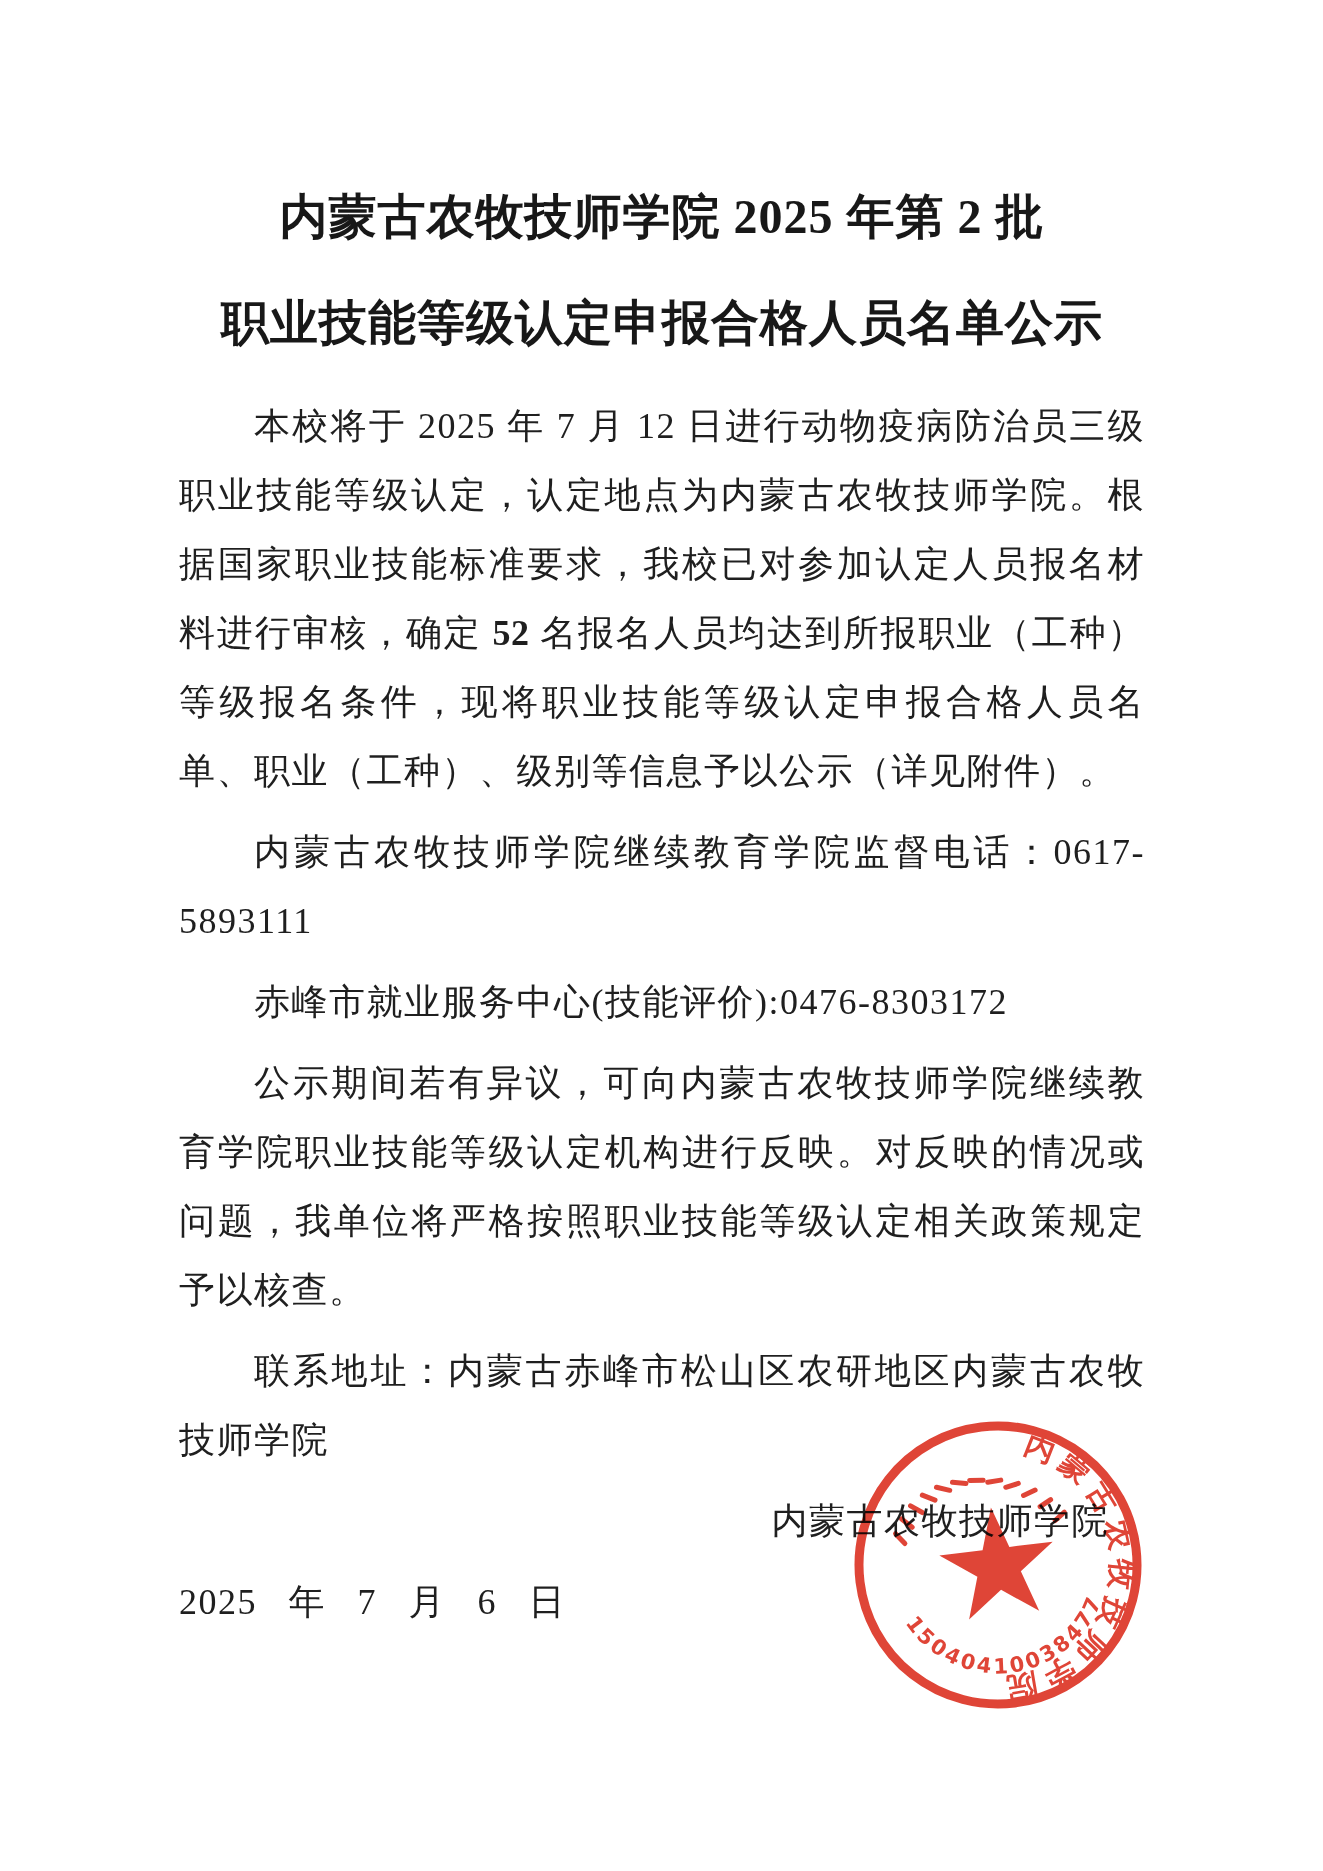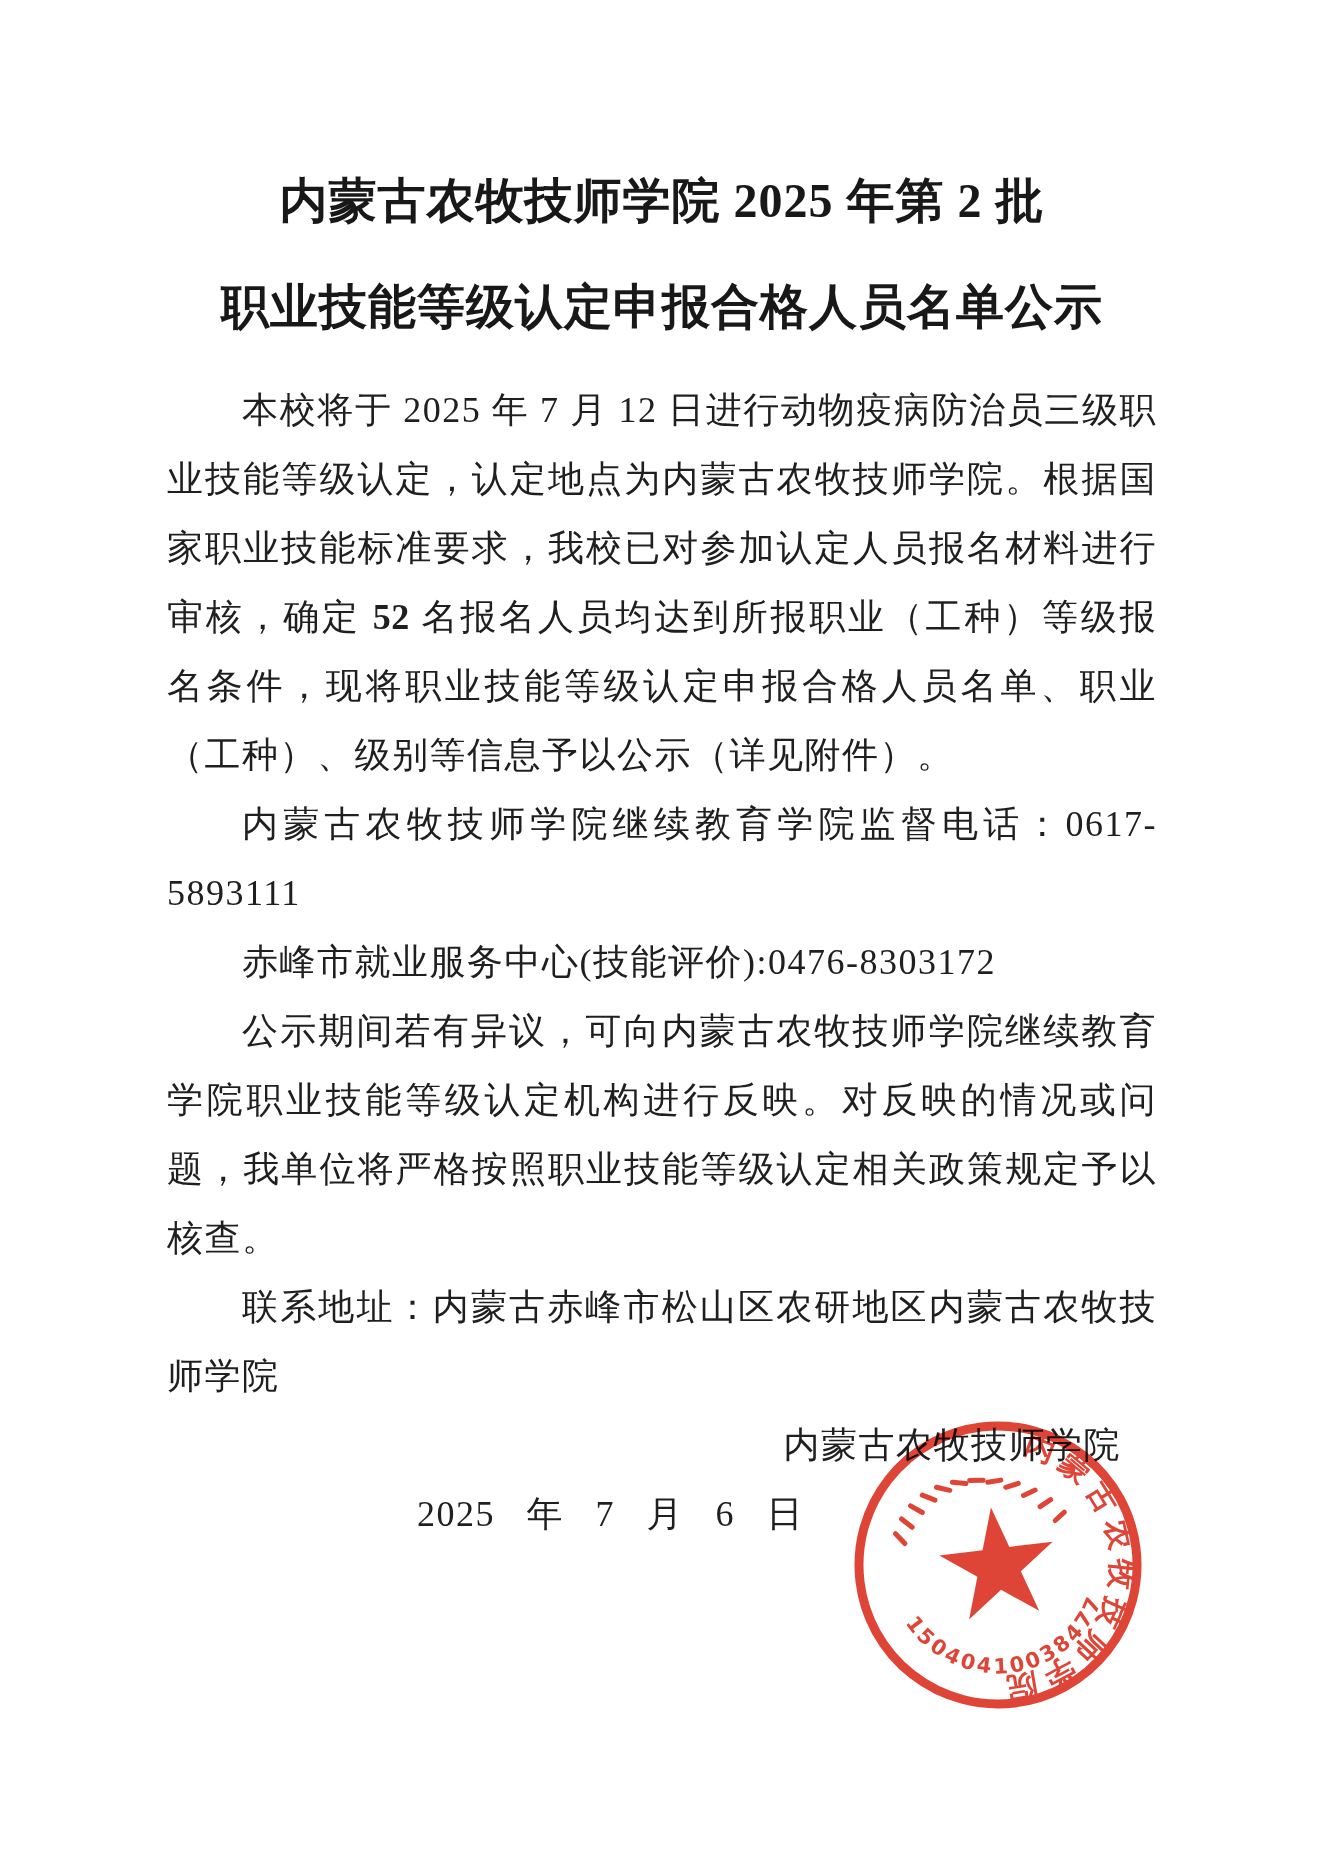--- a/index.html
+++ b/index.html
@@ -7,43 +7,43 @@
     position:relative;
     width:1323px; height:1871px;
     margin:0 auto;
     background:#ffffff;
     overflow:hidden;
     color:#1f1f1f;
     font-family:"Liberation Serif","DejaVu Serif",serif;
   }
   .doc {
     position:absolute;
-    left:167px; top:0;
+    left:167px; top:16px;
     width:990px;
   }
   .title-block {
     margin-top:148px;
     text-align:center;
     font-weight:bold;
     font-size:48px;
     line-height:106px;
     color:#181818;
     letter-spacing:1px;
   }
   .body-block {
     margin-top:16px;
     font-size:36px;
     line-height:69px;
     letter-spacing:1.5px;
     text-align:justify;
   }
-  .para { text-indent:75px; margin:0; }
+  .para { text-indent:75px; margin:12px; }
   .para b { font-family:"Liberation Serif","DejaVu Serif",serif; letter-spacing:0.5px; }
   .sig-org  { text-align:right; padding-right:36px;  text-indent:0; }
-  .sig-date { text-align:center; padding-right:103px; text-indent:0; word-spacing:21px; }
+  .sig-date { text-align:left; padding-right:103px; text-indent:0; word-spacing:21px; }
   .seal {
     position:absolute;
     left:850px; top:1417px;
     width:296px; height:296px;
     mix-blend-mode:multiply;
     opacity:0.92;
     transform:rotate(-7deg);
   }
 </style>
 </head>

